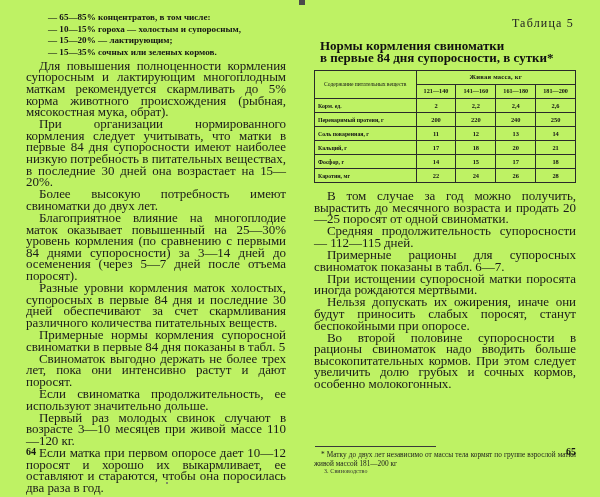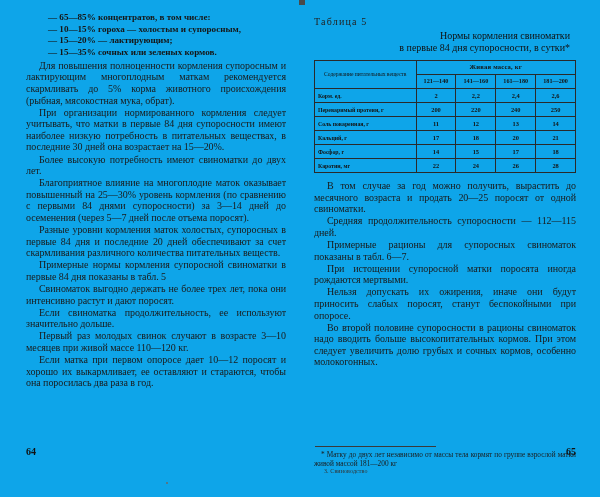--- a/index.html
+++ b/index.html
@@ -11,40 +11,40 @@
     width: 600px;
     height: 497px;
     overflow: hidden;
     font-family: "Liberation Serif", "DejaVu Serif", serif;
     color: #111111;
   }
   .spread {
     position: relative;
     width: 600px;
     height: 497px;
-    background: #0ea5e9;
+    background: #bef264;
     display: flex;
   }
   .page {
     position: relative;
     box-sizing: border-box;
     height: 497px;
   }
   .page-left {
     width: 300px;
     padding: 12px 14px 0 26px;
   }
   .page-right {
     width: 300px;
     padding: 10px 24px 0 14px;
   }
 
   
   .para {
-    font-size: 10px;
+    font-size: 13px;
     line-height: 11.6px;
     text-align: justify;
     margin: 0 0 0.5px 0;
     text-indent: 13px;
     letter-spacing: -0.05px;
     color: #1a1a1a;
   }
 
   .bullet-list {
     list-style: none;
@@ -56,29 +56,30 @@
     line-height: 11.7px;
     font-weight: bold;
     padding-left: 22px;
     margin: 0;
     white-space: nowrap;
     color: #161616;
   }
 
   
   .table-num {
-    font-size: 10px;
+    text-align: right;
+    font-size: 12px;
     letter-spacing: 1.2px;
-    margin: 6px 2px 3px 0;
+    margin: 6px 2px 9px 0;
     color: #222;
   }
   .tbl-title {
-    text-align: right;
-    font-size: 10px;
-    font-weight: normal;
+    text-align: left;
+    font-size: 13px;
+    font-weight: bold;
     line-height: 11.5px;
     margin: 0 6px 7px 6px;
     color: #111;
   }
 
   
   table.norms {
     border-collapse: collapse;
     width: 100%;
     margin: 0 0 7px 0;
@@ -194,21 +195,21 @@
       <li>— 65—85% концентратов, в том числе:</li>
       <li>— 10—15% гороха — холостым и супоросным,</li>
       <li>— 15—20% — лактирующим;</li>
       <li>— 15—35% сочных или зеленых кормов.</li>
     </ul>
 
     <p class="para">Для повышения полноценности кормления супоросным и лактирующим многоплодным маткам рекомендуется скармливать до 5% корма животного происхождения (рыбная, мясокостная мука, обрат).</p>
     <p class="para">При организации нормированного кормления следует учитывать, что матки в первые 84 дня супоросности имеют наиболее низкую потребность в питательных веществах, в последние 30 дней она возрастает на 15—20%.</p>
     <p class="para">Более высокую потребность имеют свиноматки до двух лет.</p>
     <p class="para">Благоприятное влияние на многоплодие маток оказывает повышенный на 25—30% уровень кормления (по сравнению с первыми 84 днями супоросности) за 3—14 дней до осеменения (через 5—7 дней после отъема поросят).</p>
-    <p class="para">Разные уровни кормления маток холостых, супоросных в первые 84 дня и последние 20 дней обеспечивают за счет скармливания различного количества питательных веществ.</p>
+    <p class="para">Разные уровни кормления маток холостых, супоросных в первые 84 дня и последние 30 дней обеспечивают за счет скармливания различного количества питательных веществ.</p>
     <p class="para">Примерные нормы кормления супоросной свиноматки в первые 84 дня показаны в табл. 5</p>
     <p class="para">Свиноматок выгодно держать не более трех лет, пока они интенсивно растут и дают поросят.</p>
     <p class="para">Если свиноматка продолжительность, ее используют значительно дольше.</p>
     <p class="para">Первый раз молодых свинок случают в возрасте 3—10 месяцев при живой массе 110—120 кг.</p>
     <p class="para">Если матка при первом опоросе дает 10—12 поросят и хорошо их выкармливает, ее оставляют и стараются, чтобы она поросилась два раза в год.</p>
 
     <div class="folio folio-left">64</div>
     <div class="speck" style="left:166px; bottom:13px;"></div>
   </div>
 

